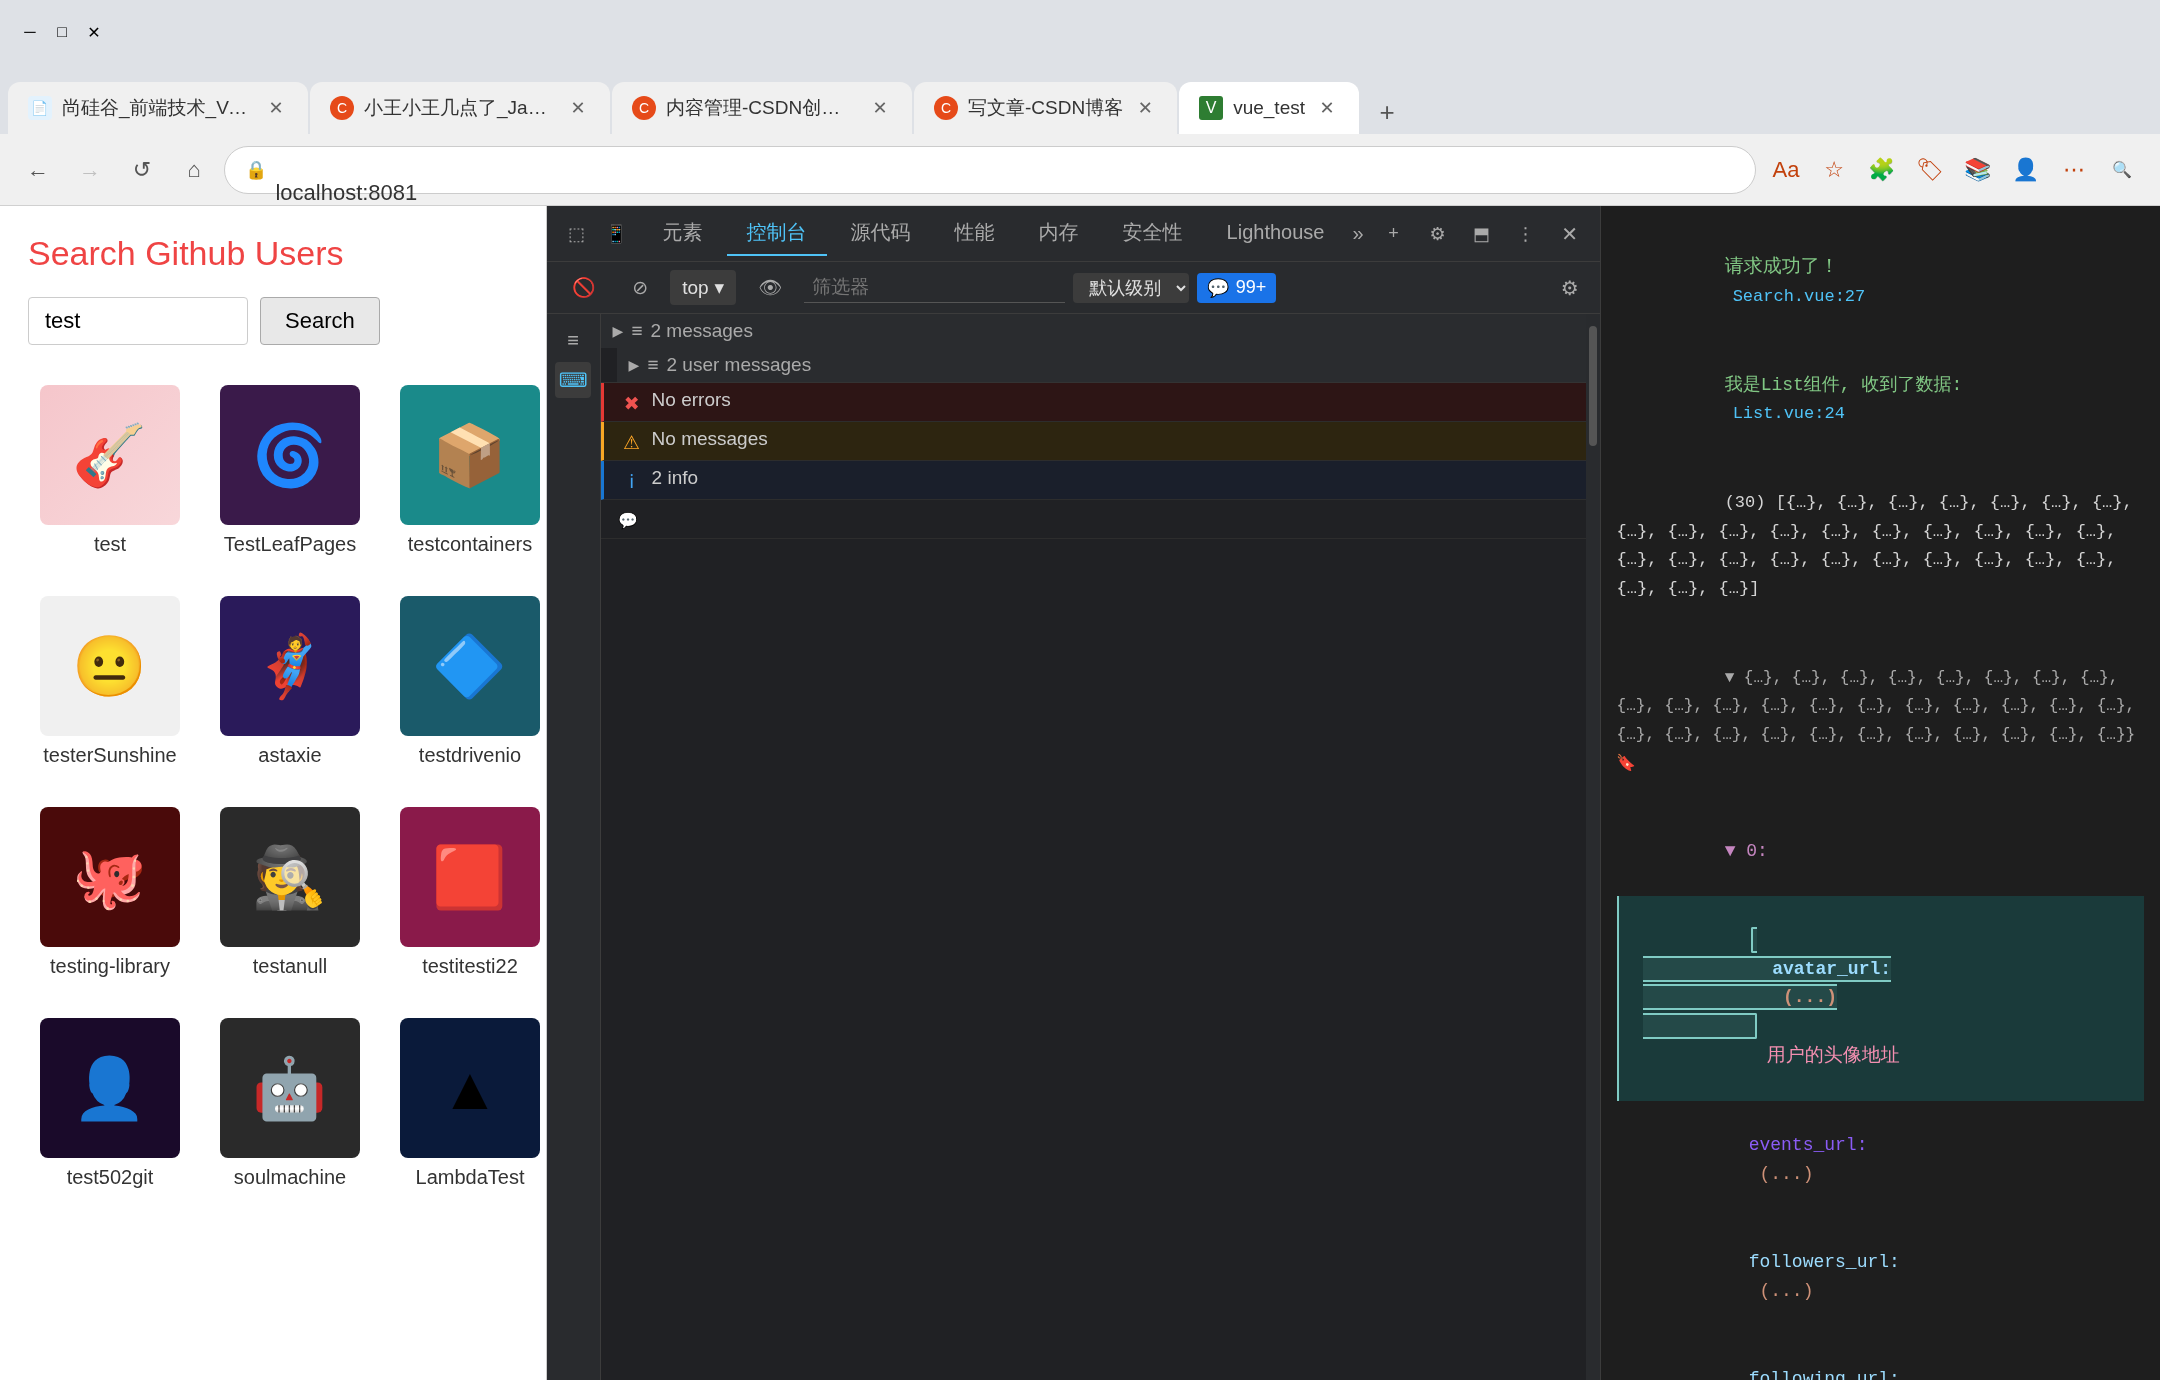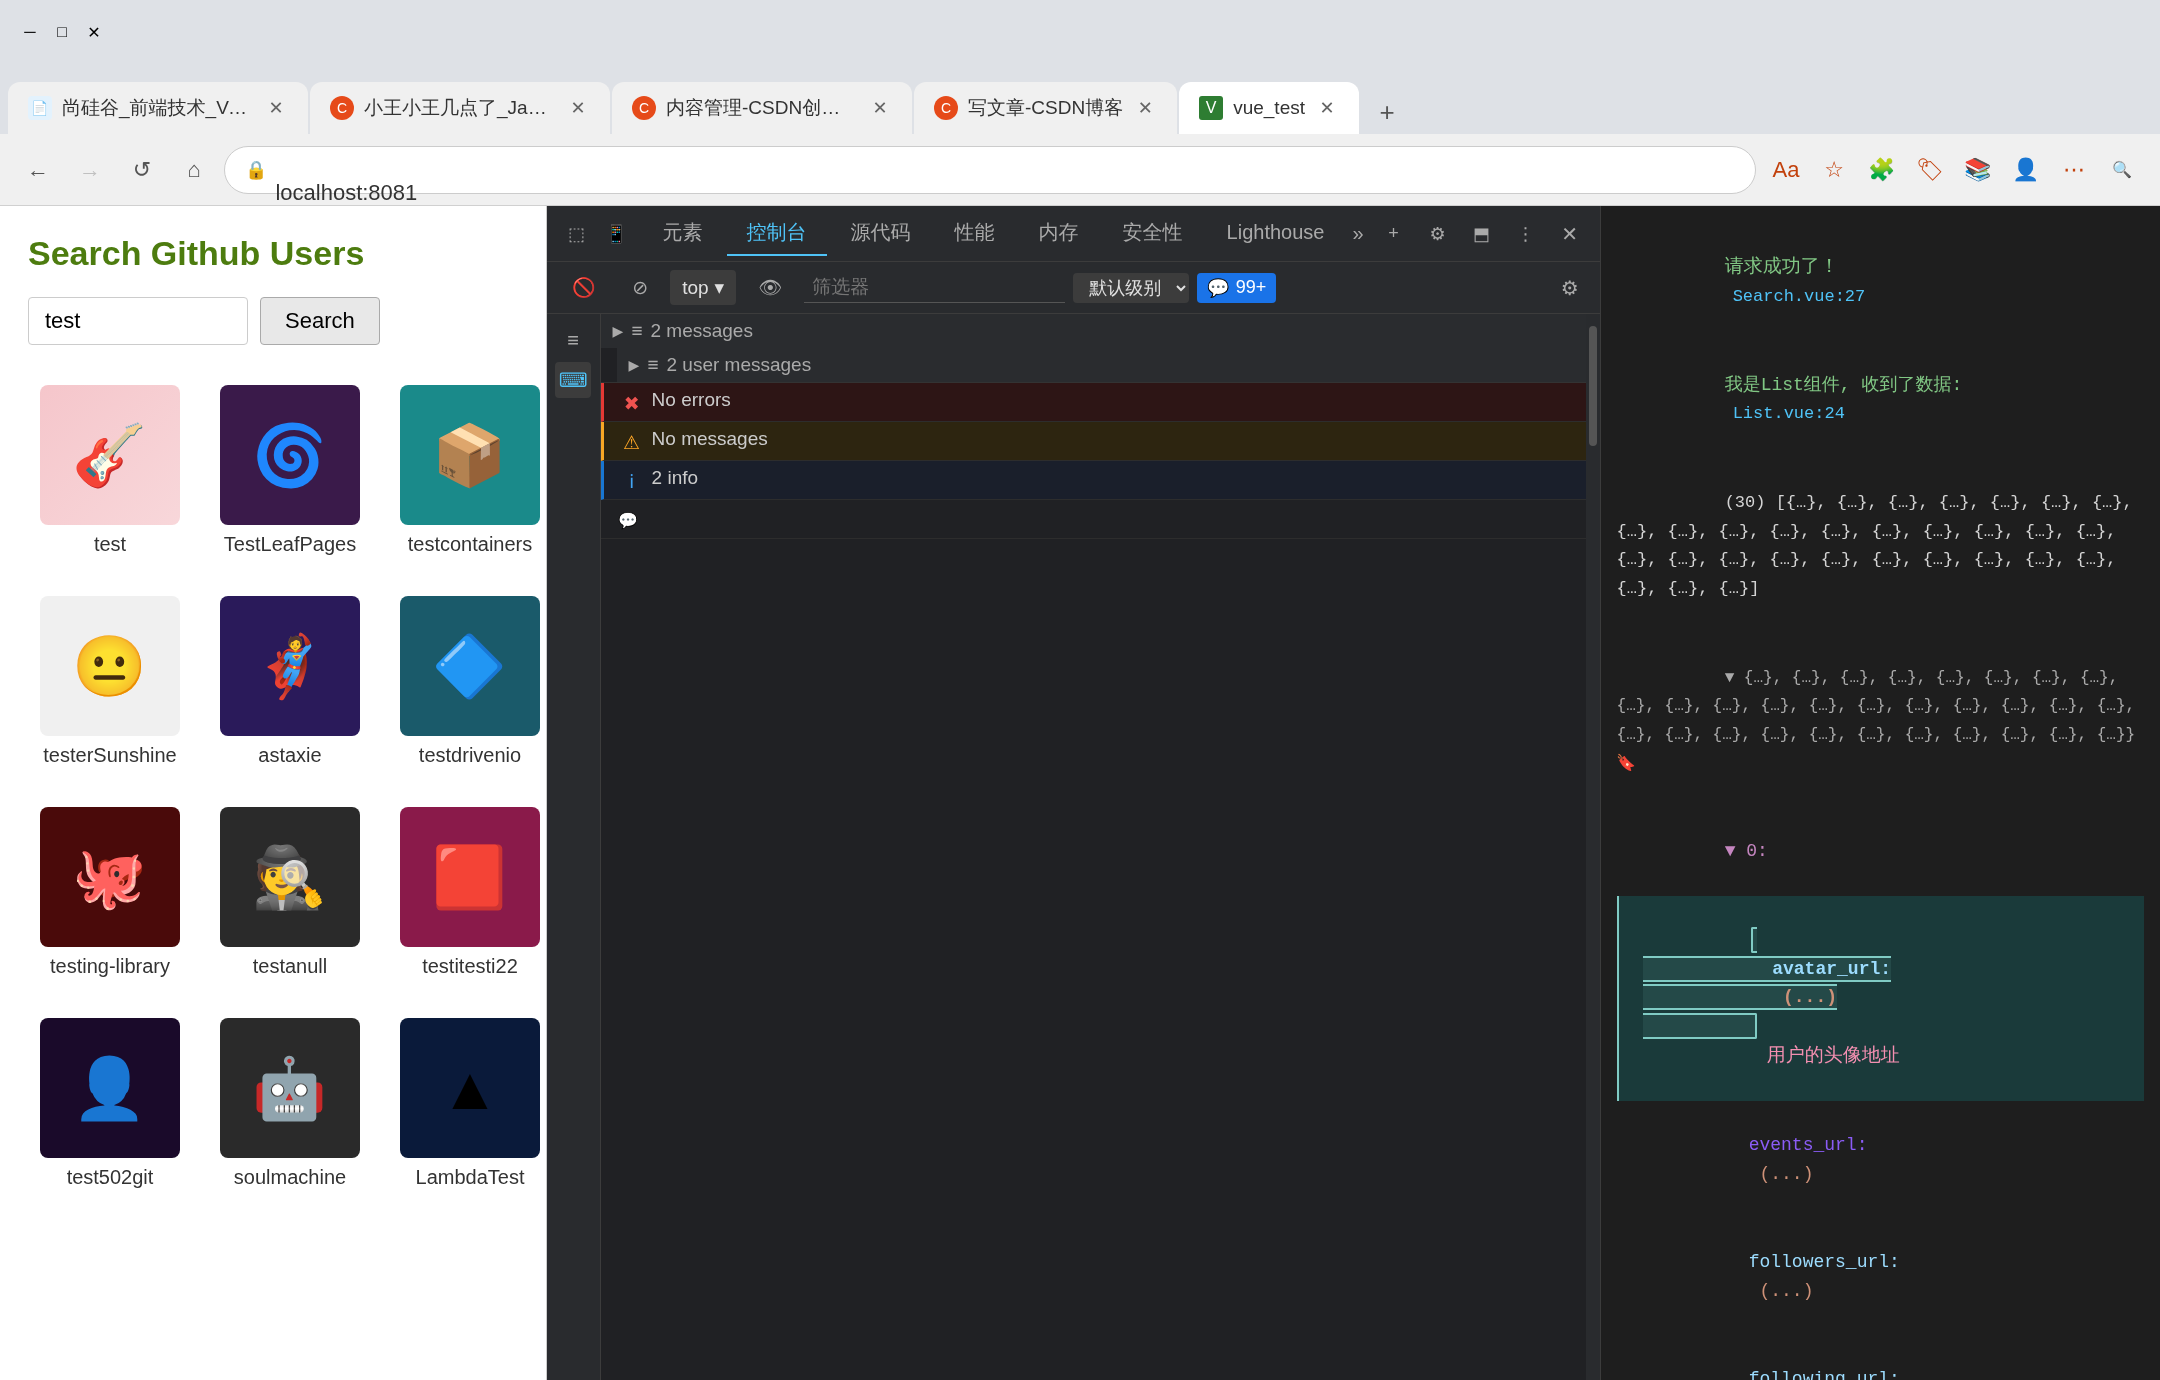--- a/index.html
+++ b/index.html
@@ -22,21 +22,21 @@
     .address-bar { flex: 1; height: 48px; background: #fff; border-radius: 32px; display: flex; align-items: center; padding: 0 20px; font-size: 22px; color: #333; border: 1px solid #ccc; gap: 8px; }
     .address-url { flex: 1; margin-top: 46px; }
     .nav-actions { display: flex; gap: 4px; align-items: center; }
     .nav-icon { width: 44px; height: 44px; display: flex; align-items: center; justify-content: center; font-size: 22px; cursor: pointer; border-radius: 50%; color: #c2410c; }
 
     
     .main-layout { display: flex; width: 100%; height: calc(1380px - 206px); }
 
     
     .vue-app { width: 590px; background: #fff; height: 100%; overflow-y: auto; border-right: 1px solid #ccc; padding: 28px; }
-    .app-title { font-size: 34px; font-weight: 700; color: #4d7c0f; margin-bottom: 24px; }
+    .app-title { font-size: 34px; font-weight: 400; color: #ef4444; margin-bottom: 24px; }
     .search-row { display: flex; gap: 12px; margin-bottom: 28px; }
     .search-input { border: 1px solid #ccc; border-radius: 4px; padding: 10px 16px; font-size: 22px; width: 220px; outline: none; }
     .search-btn { background: #e8e8e8; border: 1px solid #aaa; border-radius: 4px; padding: 10px 24px; font-size: 22px; cursor: pointer; }
     .user-grid { display: grid; grid-template-columns: repeat(3, 1fr); gap: 16px; }
     .user-card { display: flex; flex-direction: column; align-items: center; padding: 12px; cursor: pointer; }
     .user-avatar { width: 140px; height: 140px; border-radius: 8px; overflow: hidden; display: flex; align-items: center; justify-content: center; background: #ddd; }
     .user-name { font-size: 20px; color: #333; margin-top: 8px; text-align: center; }
 
     
     .devtools { flex: 1; background: #202124; color: #e8e8e8; height: 100%; display: flex; flex-direction: column; font-size: 20px; }

